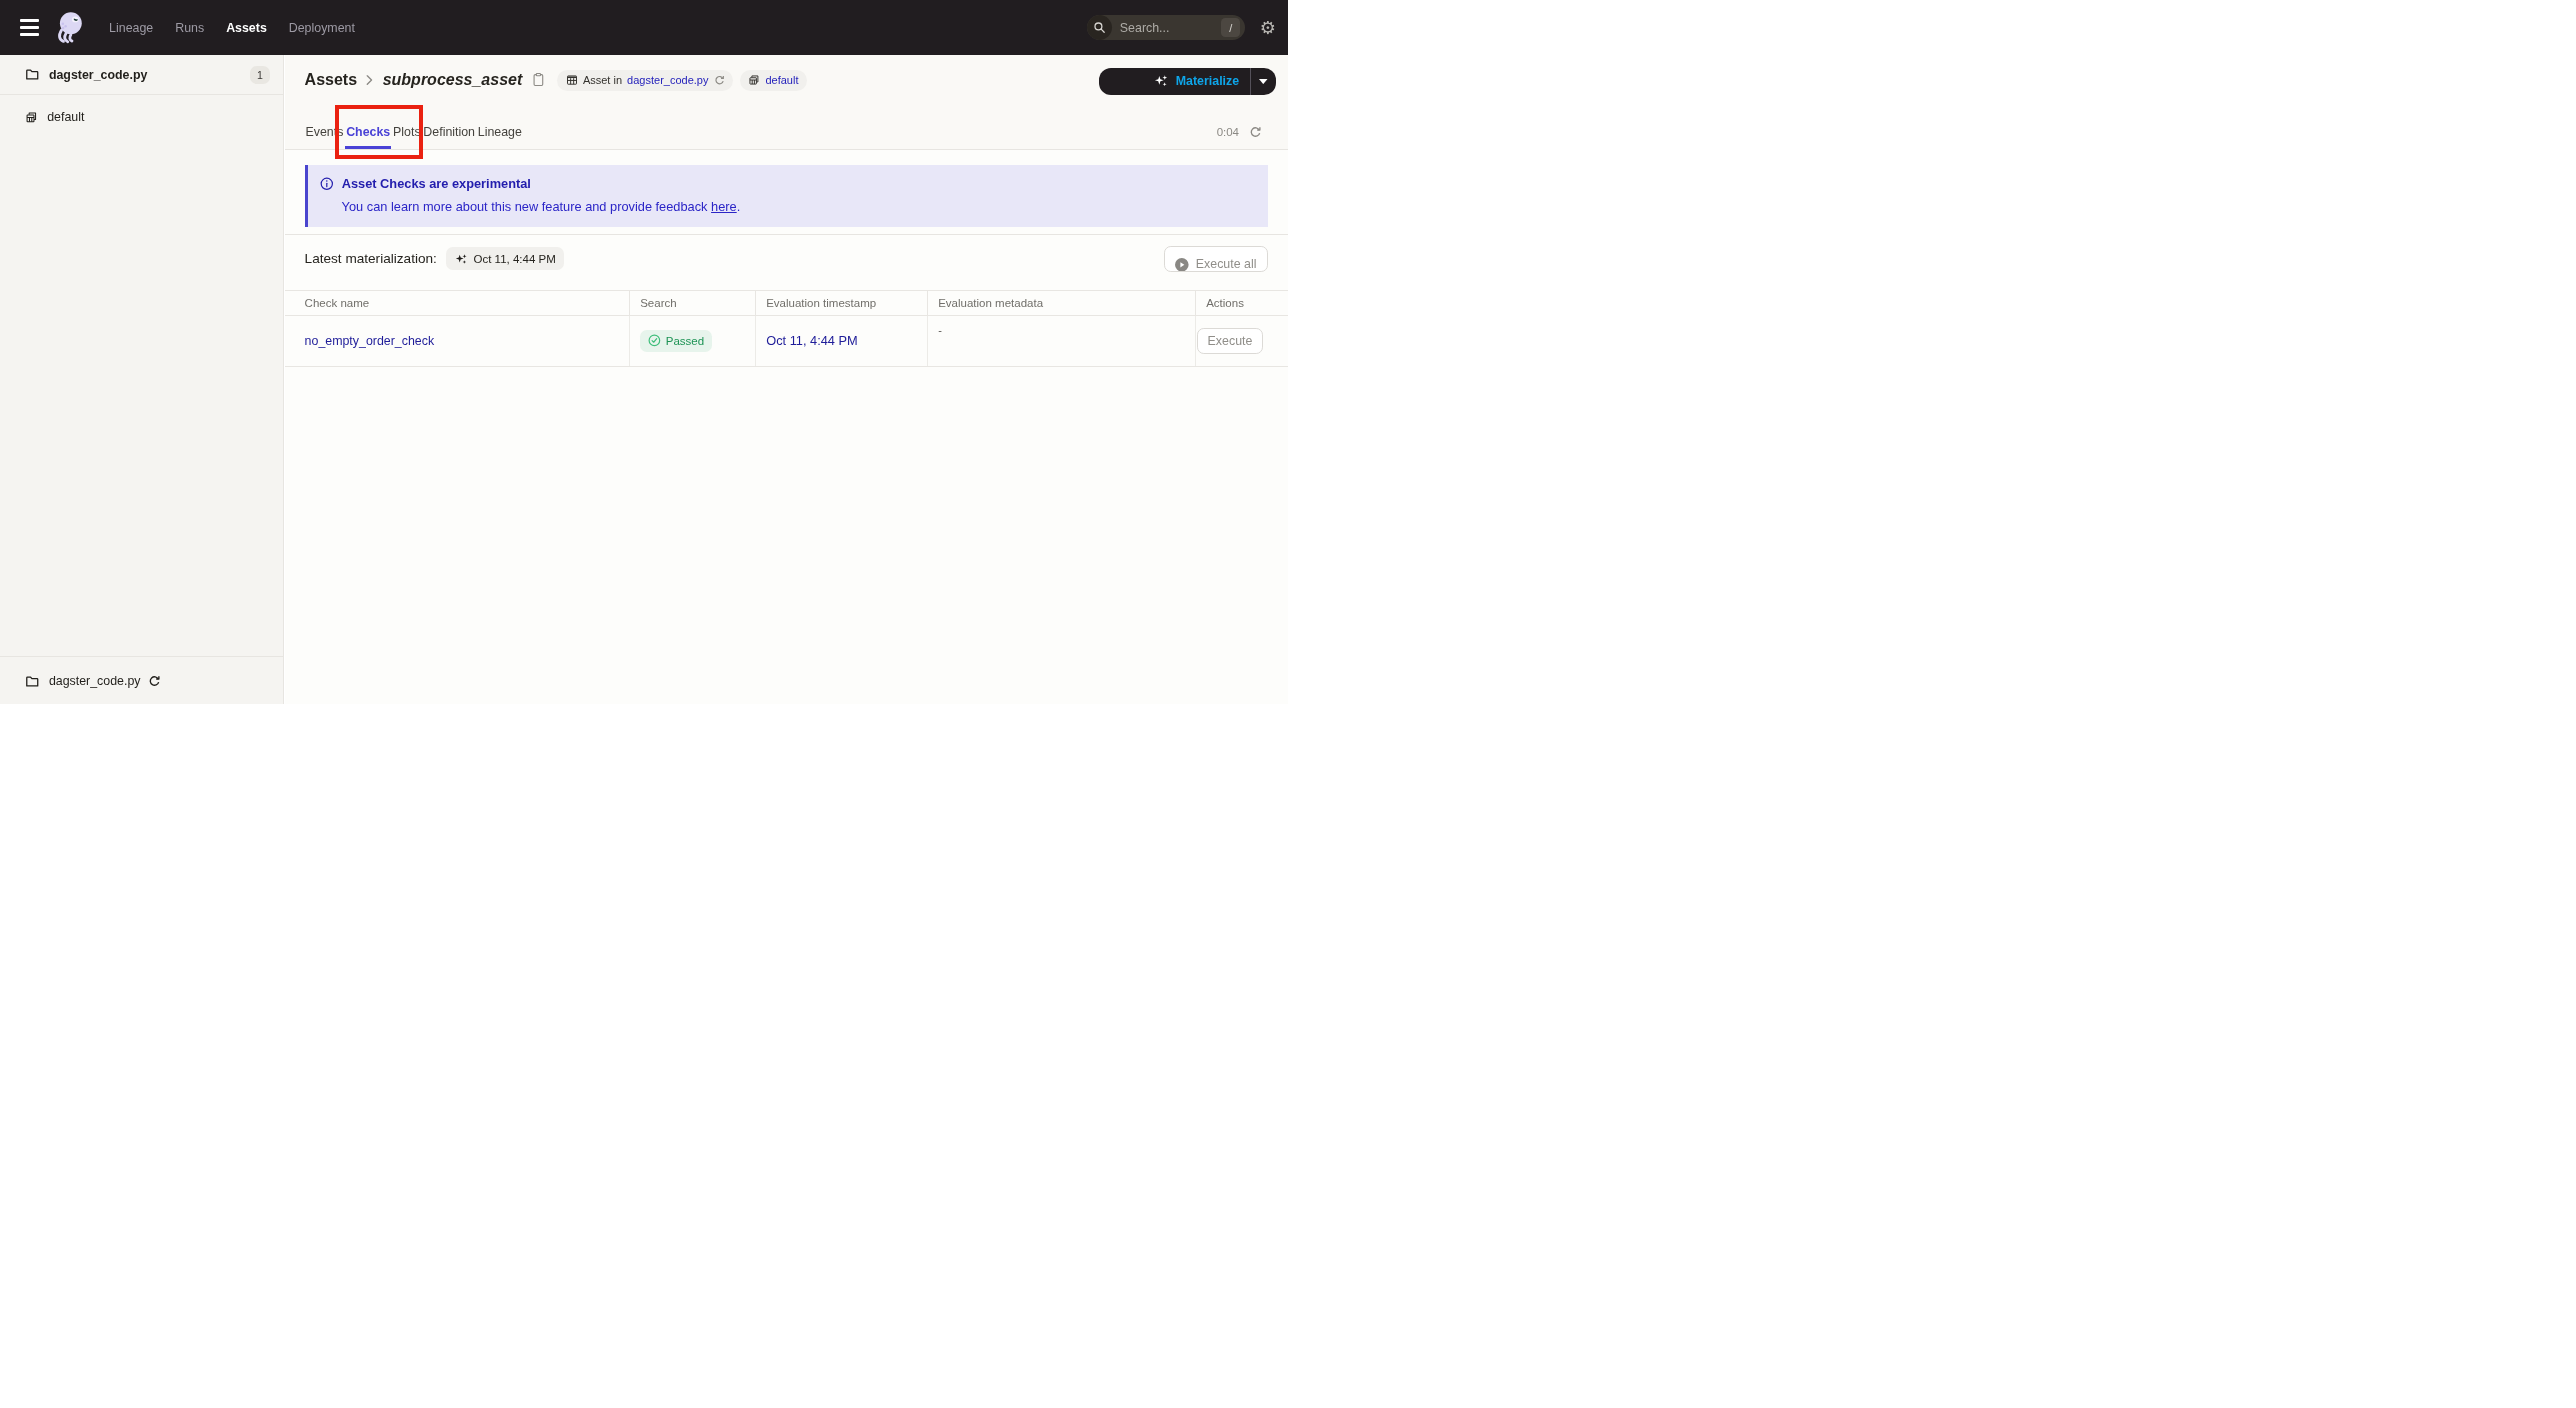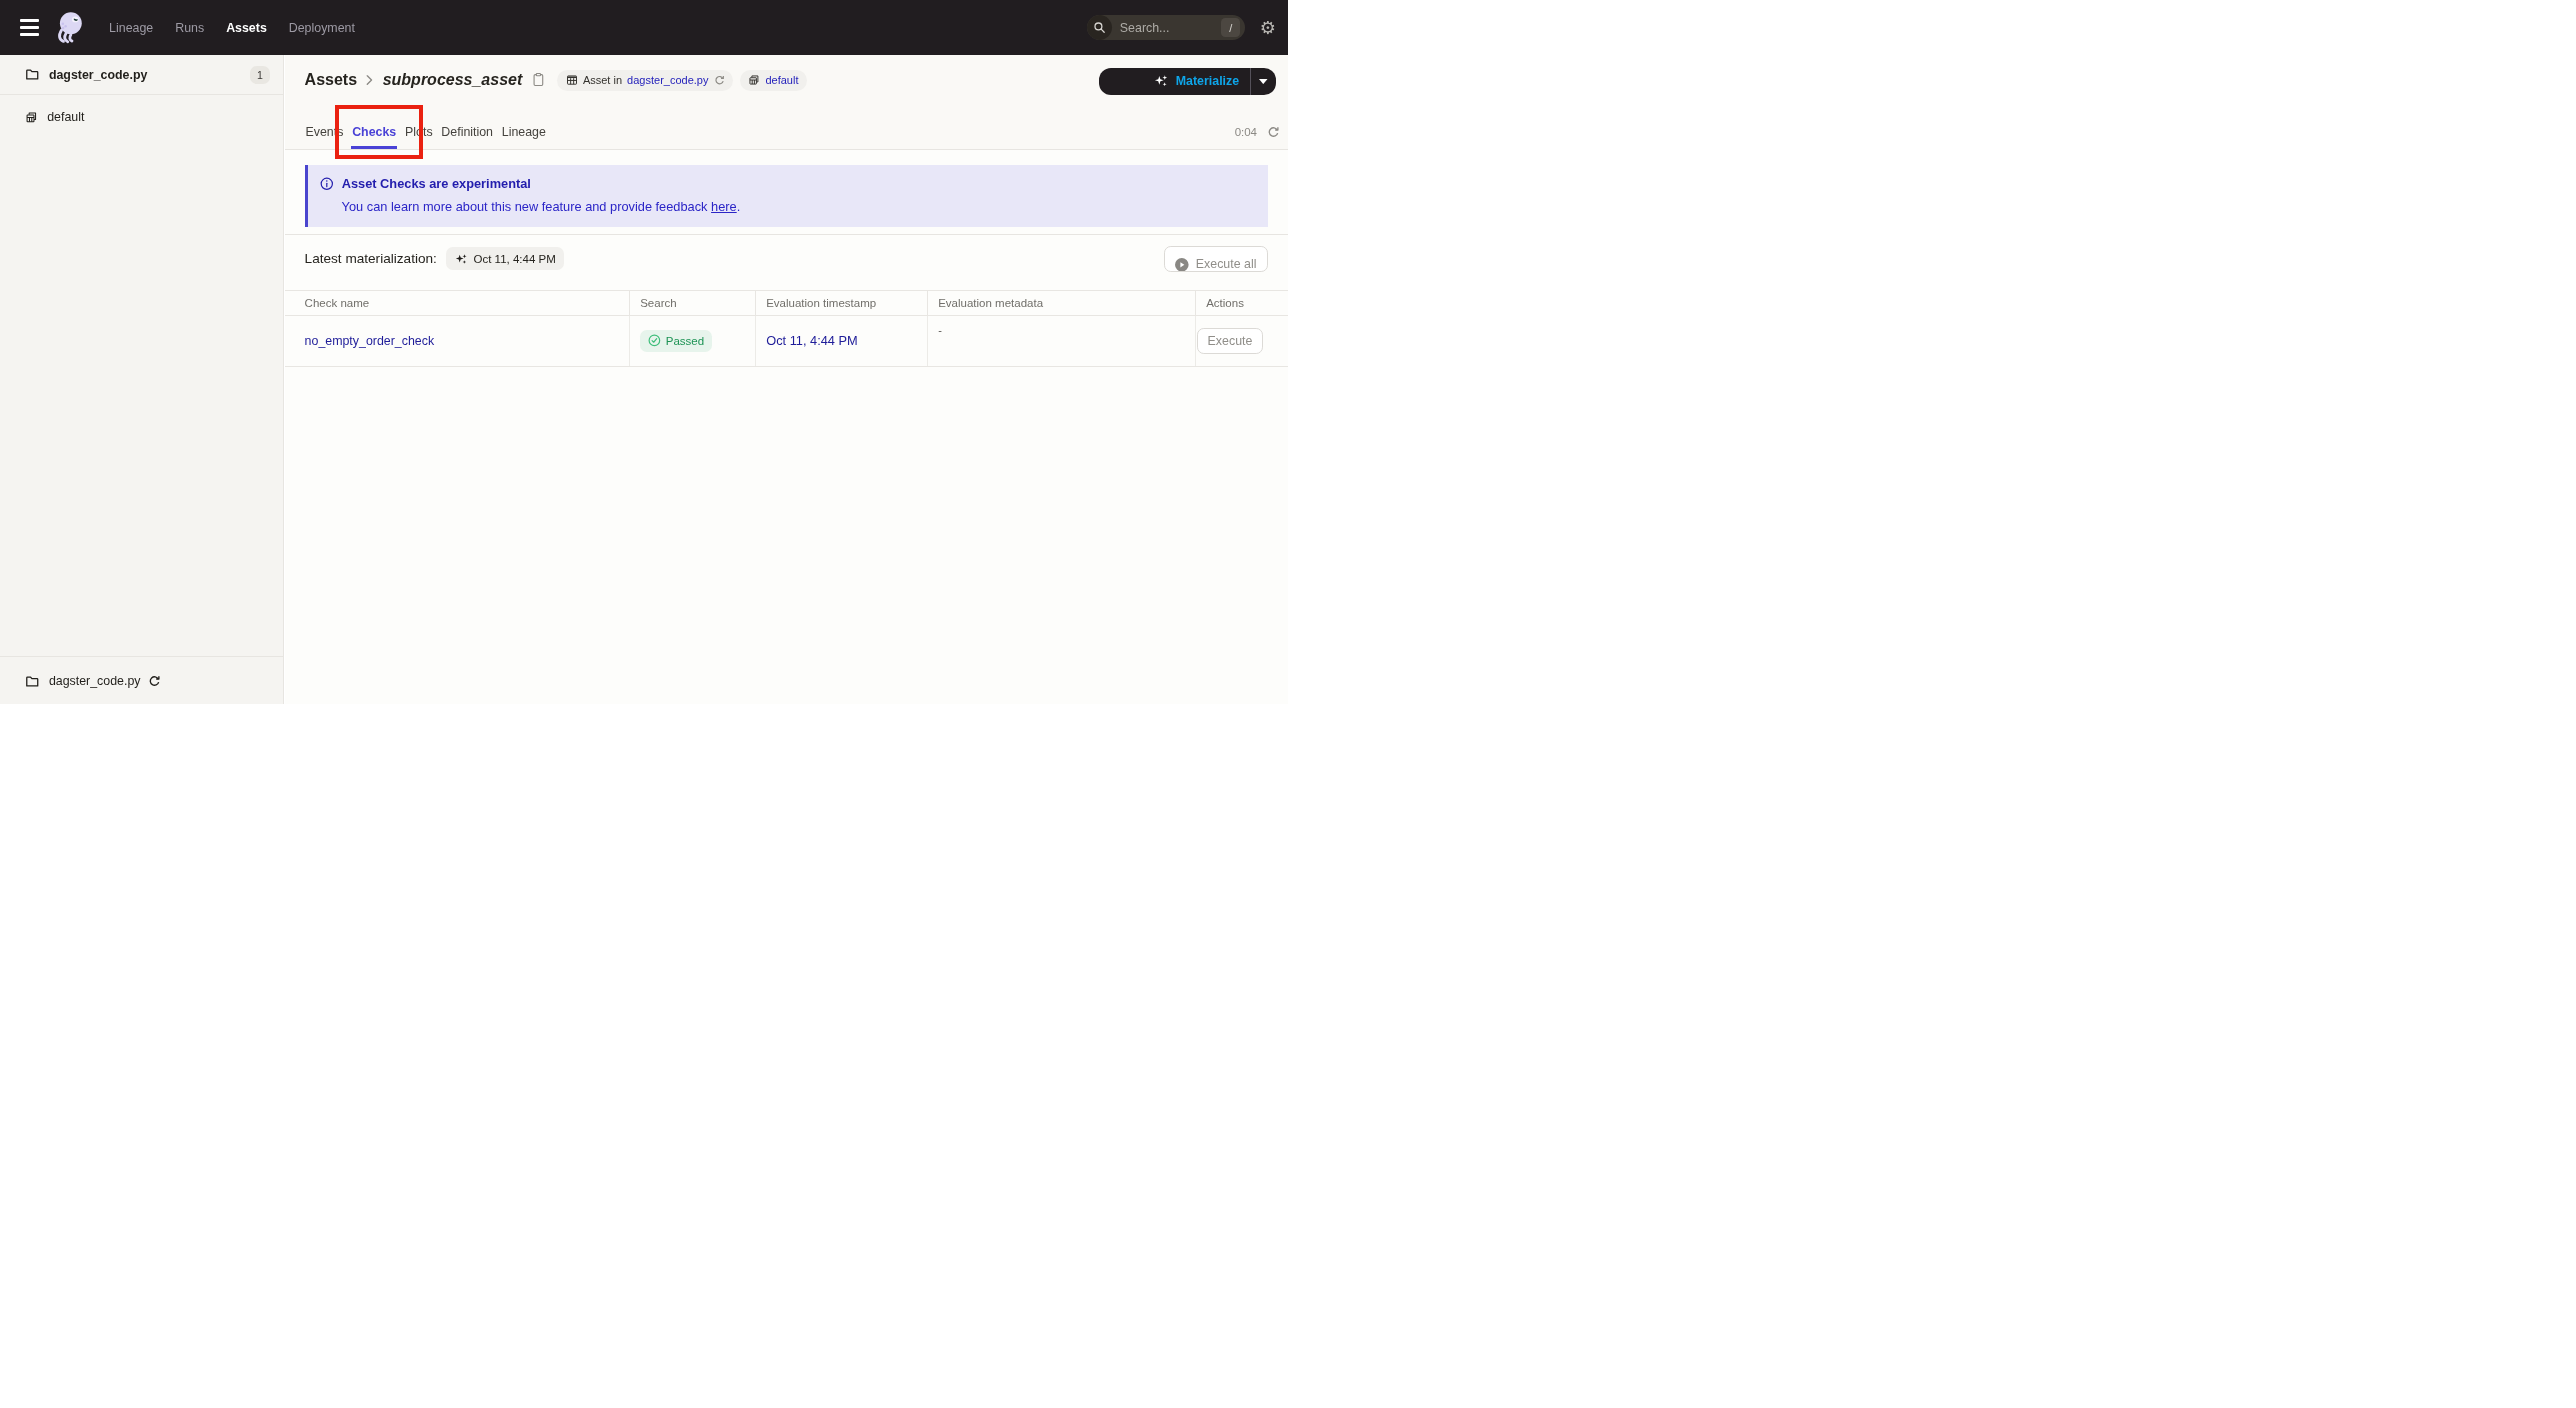--- a/index.html
+++ b/index.html
@@ -94,21 +94,21 @@
   .badge-icon { color:#33312d; }
 
   .materialize {
     position:absolute; right:12px; top:12.8px; height:27px; border-radius:12px;
     background:#211d20; color:#0ea5e9; display:flex; align-items:stretch; overflow:hidden; cursor:pointer;padding-left:44px;
   }
   .materialize-main { display:flex; align-items:center; gap:6.8px; padding:0 11px; font-size:12.4px; font-weight:700; }
   .materialize-divider { width:0.9px; background:#55515a; }
   .materialize-caret { width:25px; display:flex; align-items:center; justify-content:center; cursor:pointer; }
 
-  .tabs-row { position:absolute; left:19.6px; right:8px; bottom:0; height:34px; display:flex; align-items:stretch; gap:7px; }
+  .tabs-row { position:absolute; left:19.6px; right:26px; bottom:0; height:34px; display:flex; align-items:stretch; gap:1px; }
   .tab { position:relative; display:flex; align-items:center; font-size:12.4px; font-weight:500; color:#45433e; cursor:pointer; padding:0 0.9px; }
   .tab.active { color:#4a42d6; font-weight:700; }
   .tab.active::after { content:""; position:absolute; left:0; right:0; bottom:0; height:2.6px; background:#4a42d6; }
   .tabs-meta { margin-left:auto; display:flex; align-items:center; gap:10.2px; color:#8b8984; }
   .timer { font-size:11.5px; }
   .tabs-meta .refresh { cursor:pointer; }
 
   
   .banner {
     margin:15.3px 20.4px 0 19.6px; background:#e8e7f8; border-left:3.4px solid #4a45ce;

